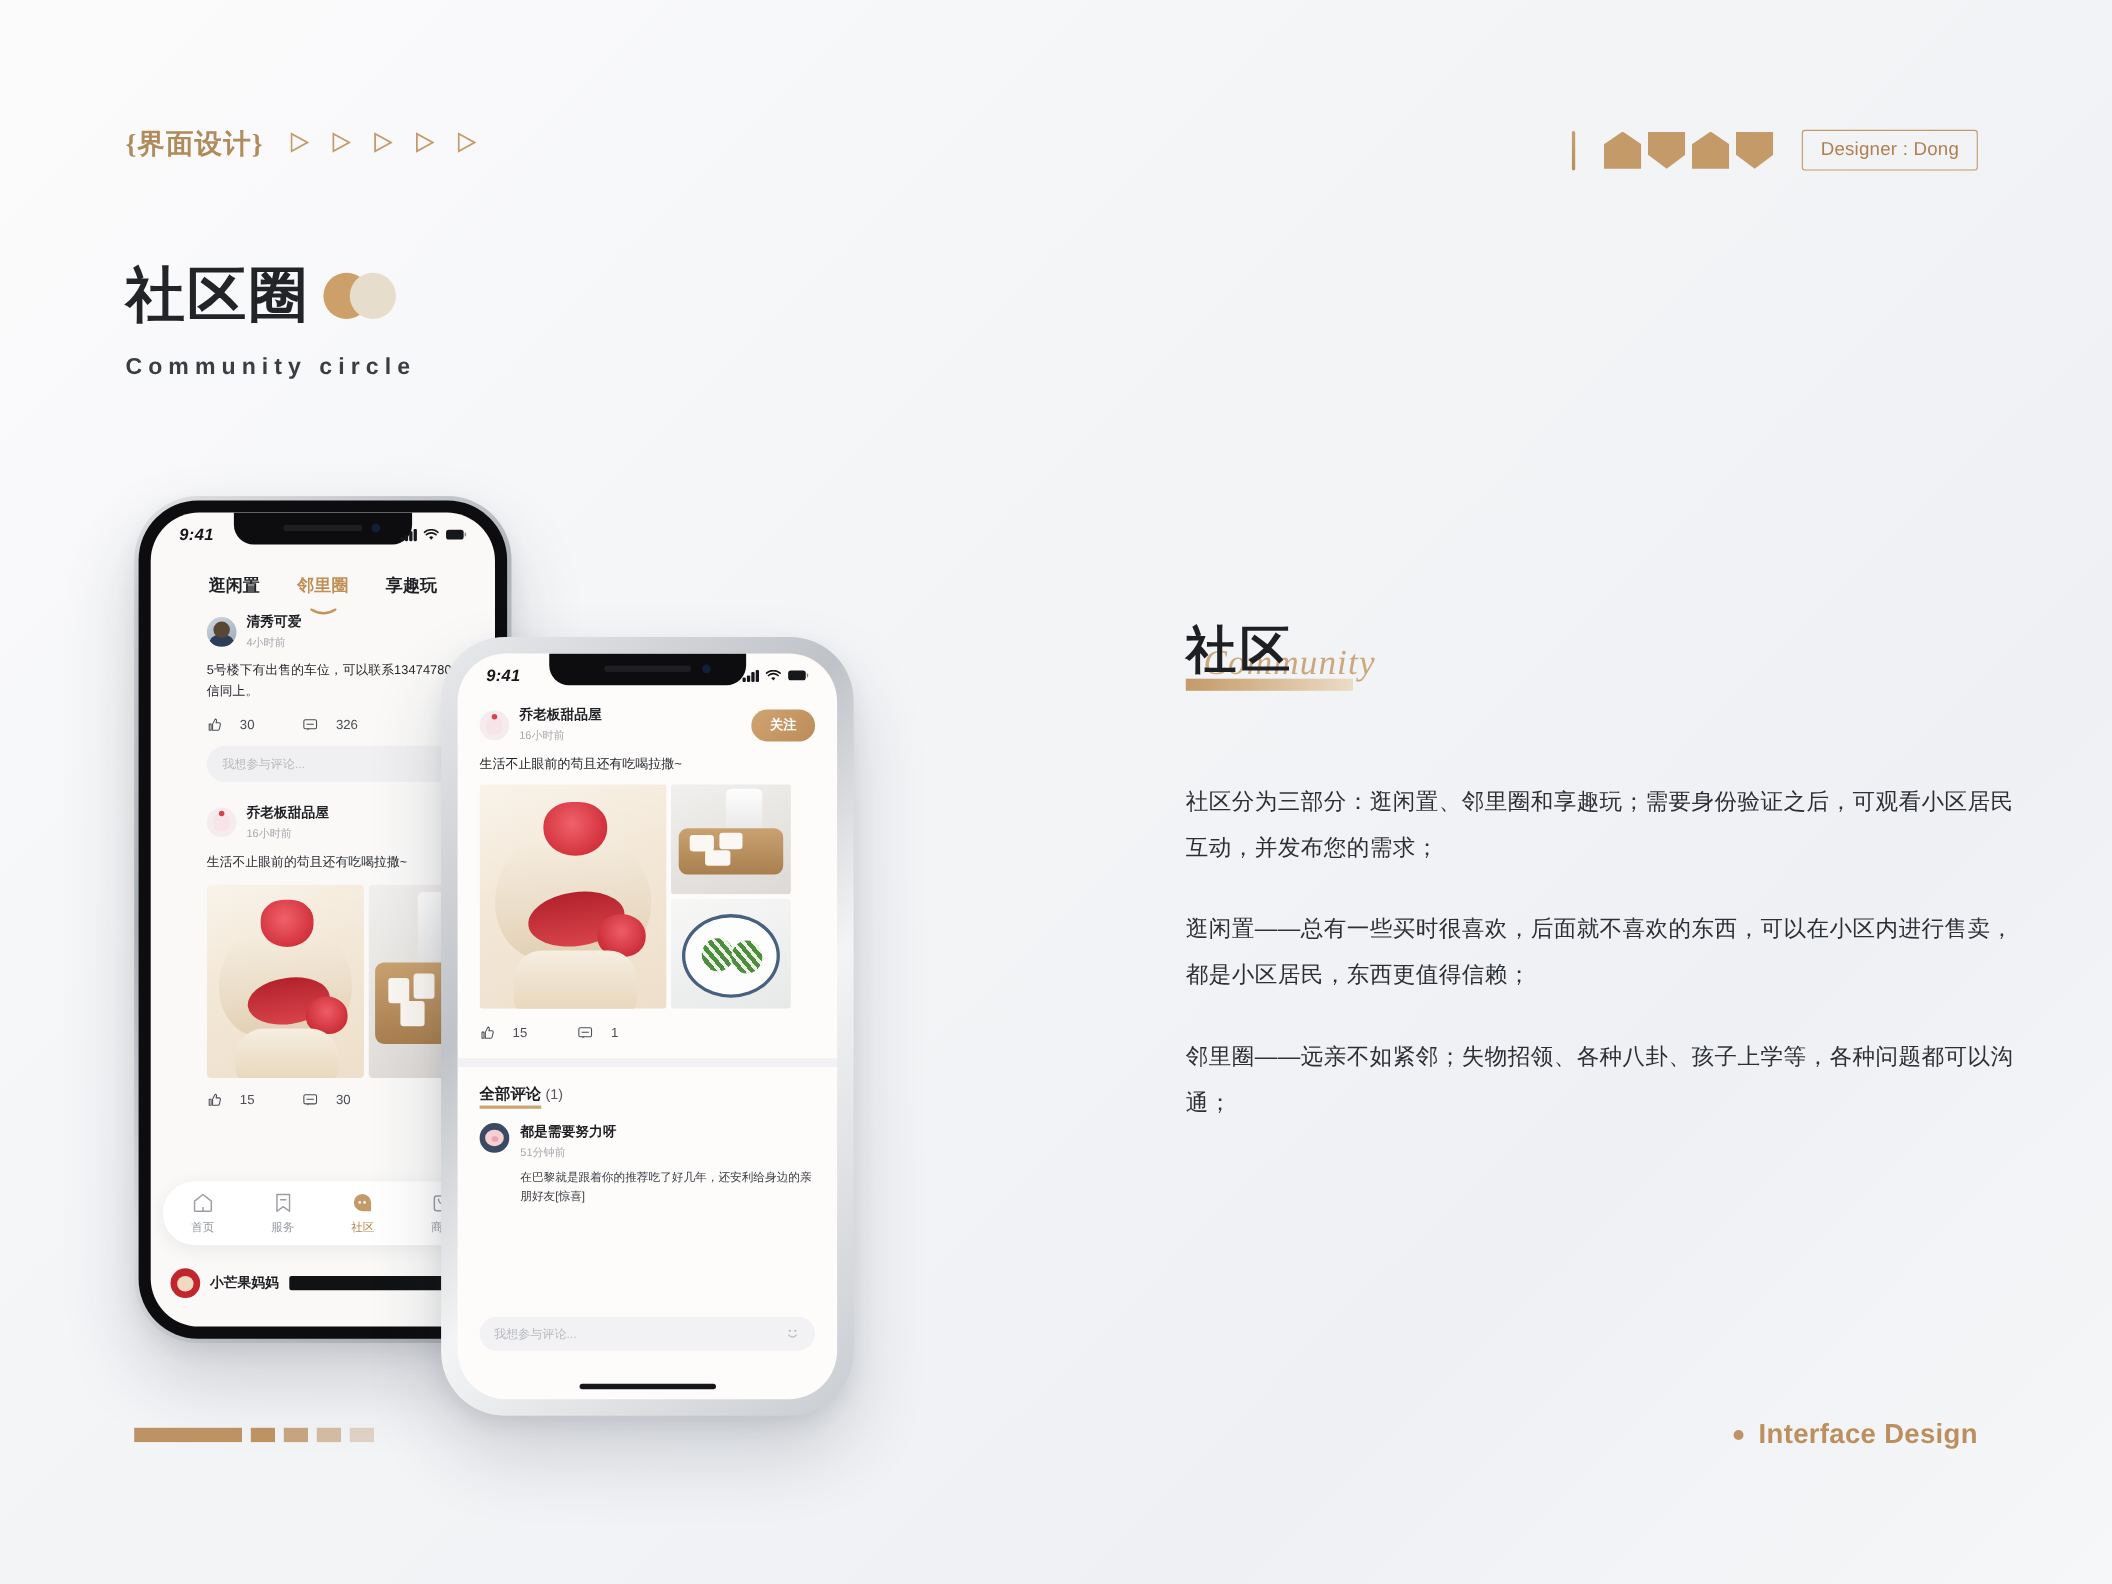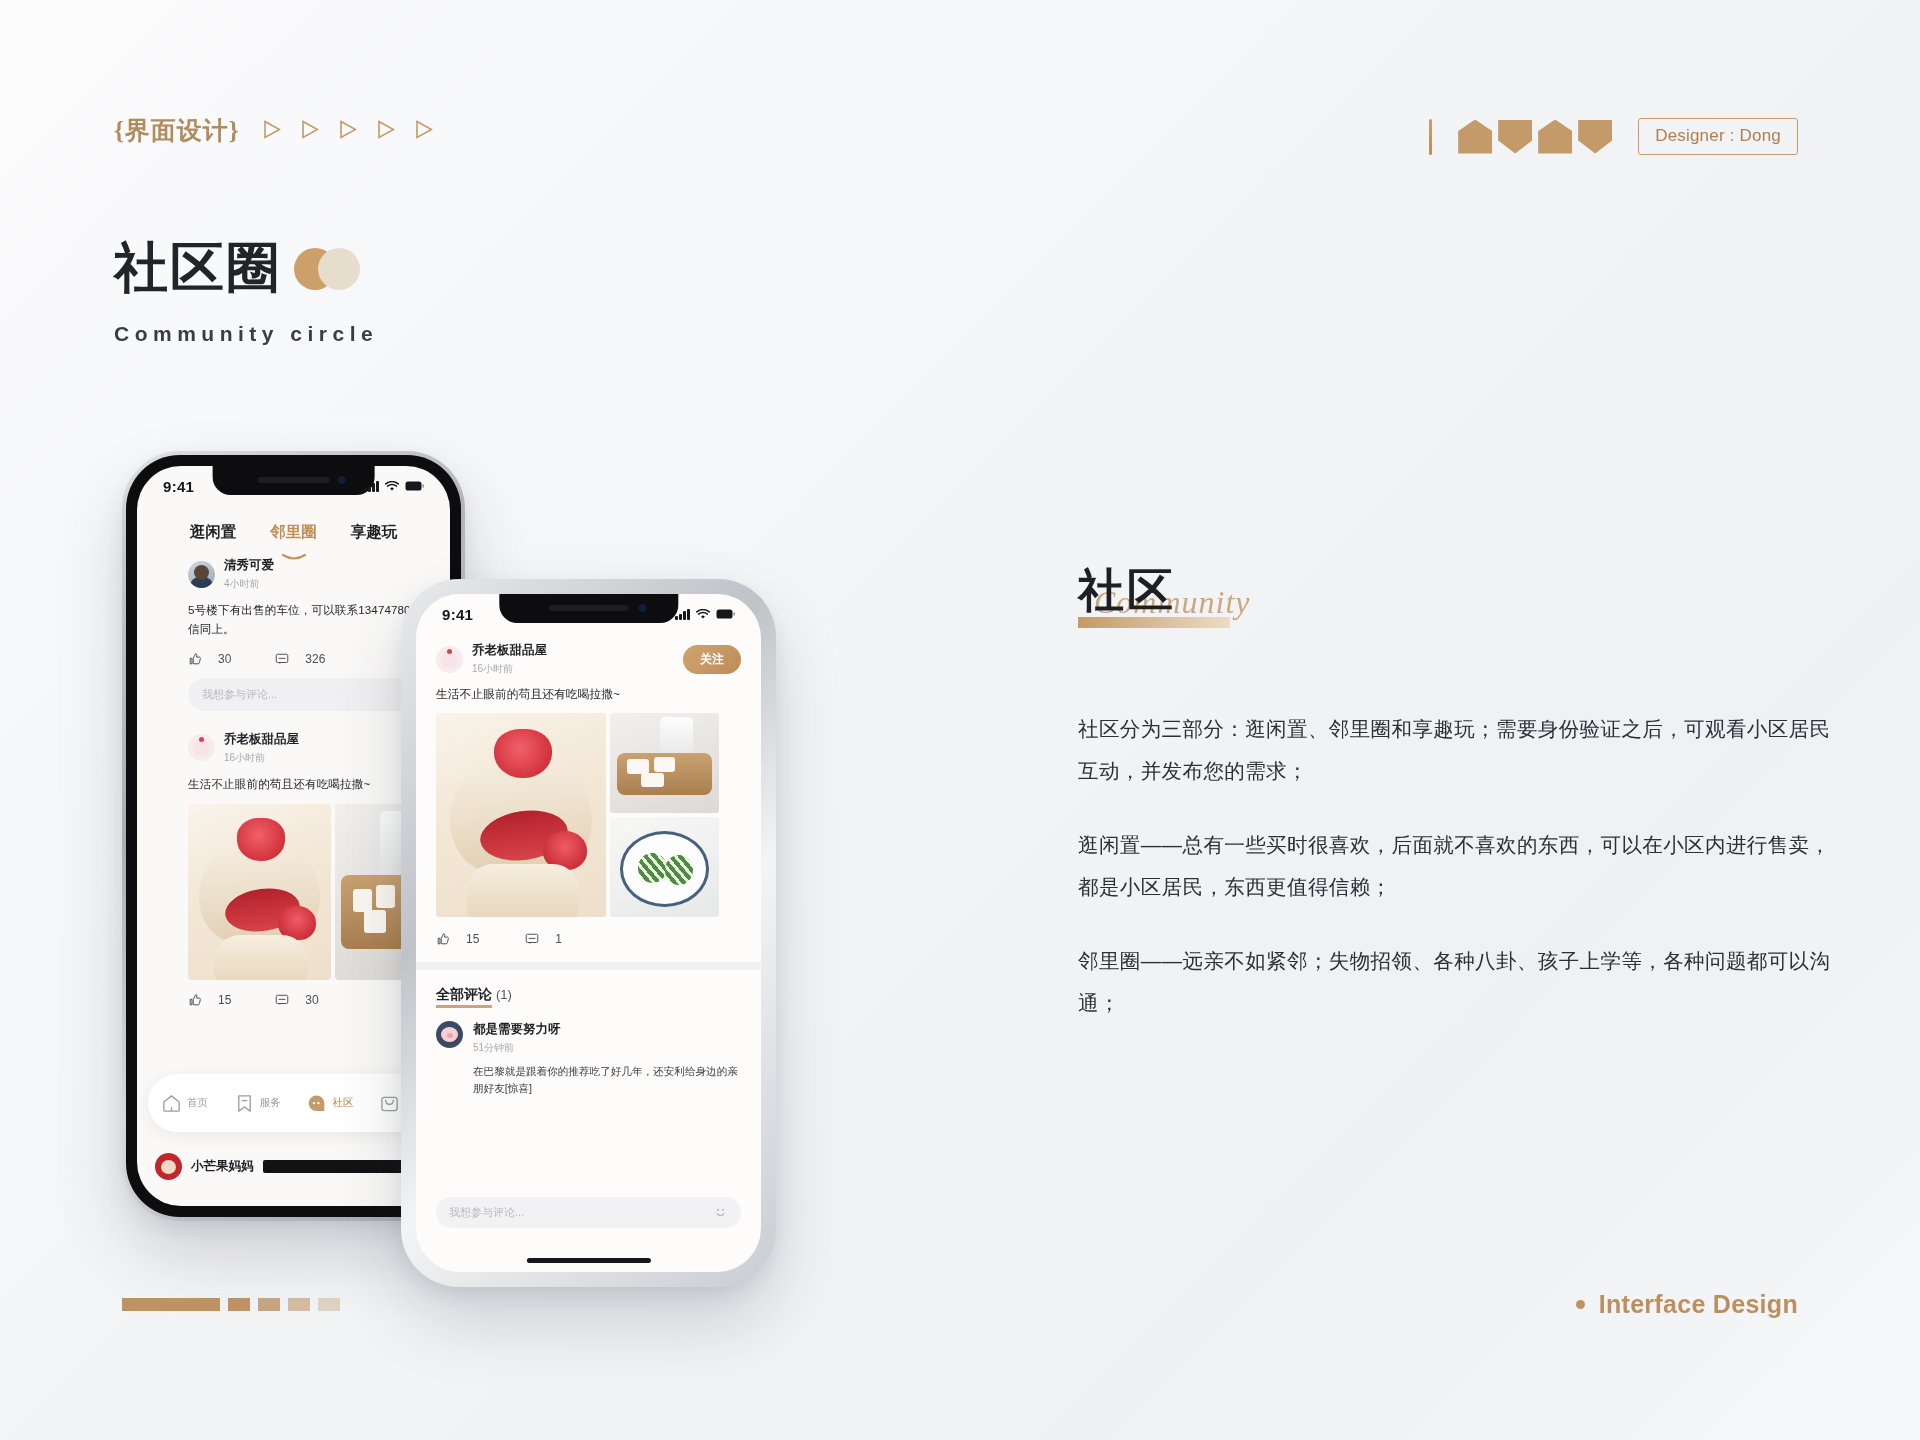--- a/index.html
+++ b/index.html
@@ -61,21 +61,21 @@
   .screen { width:100%; height:100%; border-radius:44px; background:#faf9f8; overflow:hidden; position:relative; }
   .notch {
     position:absolute; left:50%; transform:translateX(-50%); top:0;
     width:52%; height:29px; background:#0d0d0f;
     border-bottom-left-radius:18px; border-bottom-right-radius:18px; z-index:6;
   }
   .notch .spk { position:absolute; left:28%; top:11px; width:44%; height:6px; border-radius:3px; background:#1d1d22;}
   .notch .cam { position:absolute; right:18%; top:10px; width:8px; height:8px; border-radius:50%; background:#11203a;}
 
   .statusbar { position:relative; z-index:7; height:38px; display:flex; align-items:center; justify-content:space-between; padding:2px 26px 0; }
-  .clock { font-size:15px; font-weight:700; color:#15171a; letter-spacing:.3px;}
+  .clock { font-size:15px; font-weight:700; color:#15171a; letter-spacing:.3px;font-style:italic;}
   .sb-icons { display:flex; align-items:center; gap:6px; }
   .bars { display:flex; align-items:flex-end; gap:1.5px; height:11px;}
   .bars i { width:2.6px; background:#15171a; border-radius:1px; display:block;}
   .wifi svg, .batt svg { display:block; }
 
   .homebar { position:absolute; bottom:9px; left:50%; transform:translateX(-50%); width:36%; height:5px; border-radius:3px; background:#15171a; }
 
   
   #phone1 { left:126px; top:455px; width:335px; height:762px; }
   #phone1 .screen { background:#faf9f8; }
@@ -123,21 +123,21 @@
   .nougat .cube { position:absolute; border-radius:3px; background:#fbf7f2; }
   .matcha { position:absolute; inset:0; background:linear-gradient(160deg,#f7f7f6,#e7e9e9); }
   .matcha .plate { position:absolute; left:9%; top:14%; width:82%; height:76%; border-radius:50%; background:#fdfdfd; border:3px solid #47607f; }
   .matcha .roll { position:absolute; border-radius:50%; background:repeating-linear-gradient(50deg,#4f8c42 0 4px,#eaf3e2 4px 7px); }
 
   .navbar {
     position:absolute; left:11px; right:11px; bottom:74px; height:58px;
     background:#fff; border-radius:29px; display:flex; align-items:center; justify-content:space-around;
     box-shadow:0 4px 16px rgba(50,55,70,.08);
   }
-  .nav-item { display:flex; flex-direction:row; align-items:center; gap:5px; }
+  .nav-item { display:flex; flex-direction:column; align-items:center; gap:5px; }
   .nav-item span { font-size:10.5px; color:#9a9da2; }
   .nav-item.active span { color:#b9854c; }
   .nav-ic { width:21px; height:21px; }
   .extra-post { position:absolute; left:0; right:0; bottom:26px; padding:0 18px; display:flex; align-items:center; gap:9px; }
   .redact { height:13px; border-radius:2px; background:#111214; flex:1; }
 
   
   #phone2 { left:405px; top:583px; width:367px; height:700px; z-index:5; }
   #phone2 .screen { background:#fdfcfb; }
   .navtop { display:flex; align-items:center; padding:10px 20px 0; position:relative; height:40px;}

